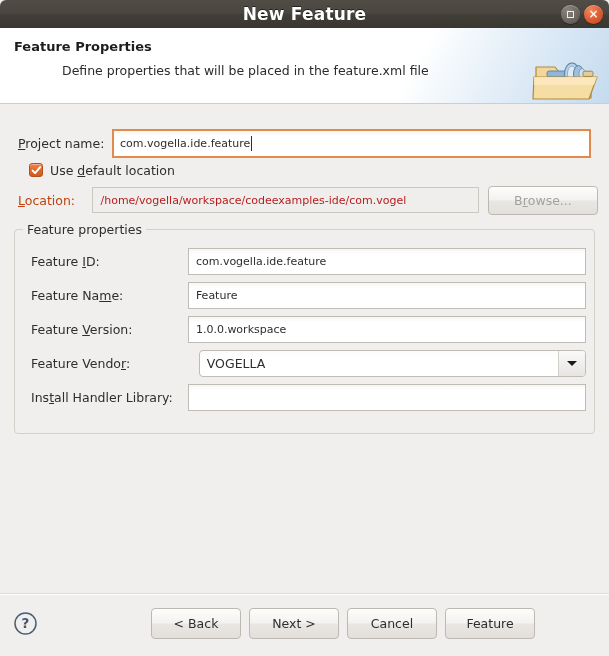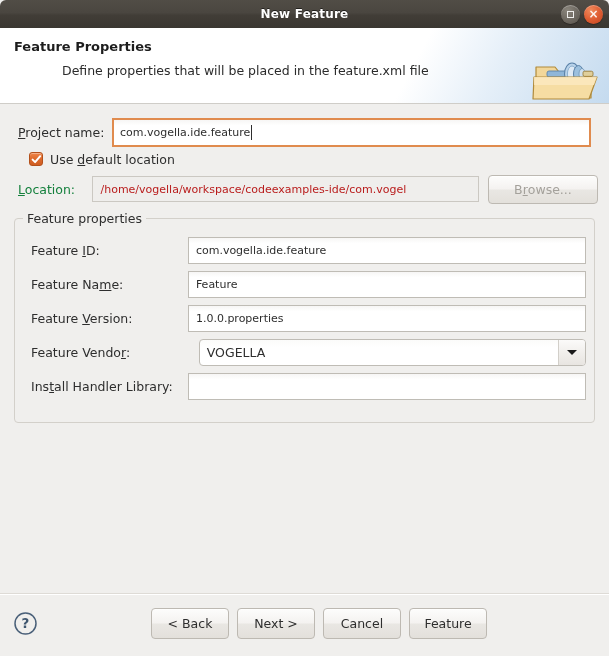--- a/index.html
+++ b/index.html
@@ -32,21 +32,21 @@
     flex: 0 0 28px;
     background: linear-gradient(to bottom, #514d46 0%, #4a4640 45%, #413d37 55%, #3a3731 100%);
     border-top-left-radius: 6px;
     border-top-right-radius: 6px;
     display: flex;
     align-items: center;
     justify-content: center;
   }
   .titlebar-title {
     color: #ffffff;
-    font-size: 12px;
+    font-size: 17px;
     font-weight: bold;
     letter-spacing: 0.2px;
     text-shadow: 0 -1px 0 rgba(0,0,0,0.55);
     user-select: none;
   }
   .title-buttons {
     position: absolute;
     right: 6px;
     top: 0;
     height: 28px;
@@ -122,35 +122,35 @@
     top: 26px;
     width: 68px;
     height: 50px;
   }
 
   
   .body {
     position: relative;
     flex: 1 1 auto;
     background: #f0efed;
-    padding: 1px 11px;
+    padding: 12px 11px;
     box-sizing: border-box;
   }
 
   .row {
     display: flex;
     align-items: center;
   }
 
   .field-label {
     font-size: 12.5px;
     color: #2e2e2e;
     white-space: nowrap;
   }
-  .field-label.disabled { color: #15803d; }
+  .field-label.disabled { color: #c2410c; }
 
   .u { text-decoration: underline; }
 
   input.txt, .txtbox {
     box-sizing: border-box;
     height: 27px;
     border: 1px solid #bfbcb5;
     border-radius: 0;
     background: linear-gradient(to bottom, #f7f6f5 0%, #ffffff 22%, #ffffff 100%);
     font-family: "DejaVu Sans", "Liberation Sans", sans-serif;
@@ -328,21 +328,21 @@
     height: 25px;
   }
   .footer-buttons {
     position: absolute;
     left: 151px;
     top: 14px;
     display: flex;
     gap: 8px;
   }
   .footer-buttons .btn {
-    width: 78px;
+    width: 90px;
     height: 31px;
   }
 </style>
 </head>
 <body>
 
 <div class="window">
 
   <div class="titlebar">
     <div class="titlebar-title">New Feature</div>
@@ -424,21 +424,21 @@
       <div class="grow">
         <div class="field-label"><span>Feature Na</span><span class="u">m</span><span>e:</span></div>
         <div class="txtbox">
             <span>Feature</span>
           </div>
       </div>
 
       <div class="grow">
         <div class="field-label"><span>Feature </span><span class="u">V</span><span>ersion:</span></div>
         <div class="txtbox">
-            <span>1.0.0.properties</span>
+            <span>1.0.0.workspace</span>
           </div>
       </div>
 
       <div class="grow">
         <div class="field-label"><span>Feature Vendo</span><span class="u">r</span><span>:</span></div>
         <div class="combo">
           <div class="combo-value">VOGELLA</div>
           <div class="combo-arrow">
               <span class="tri"></span>
             </div>

